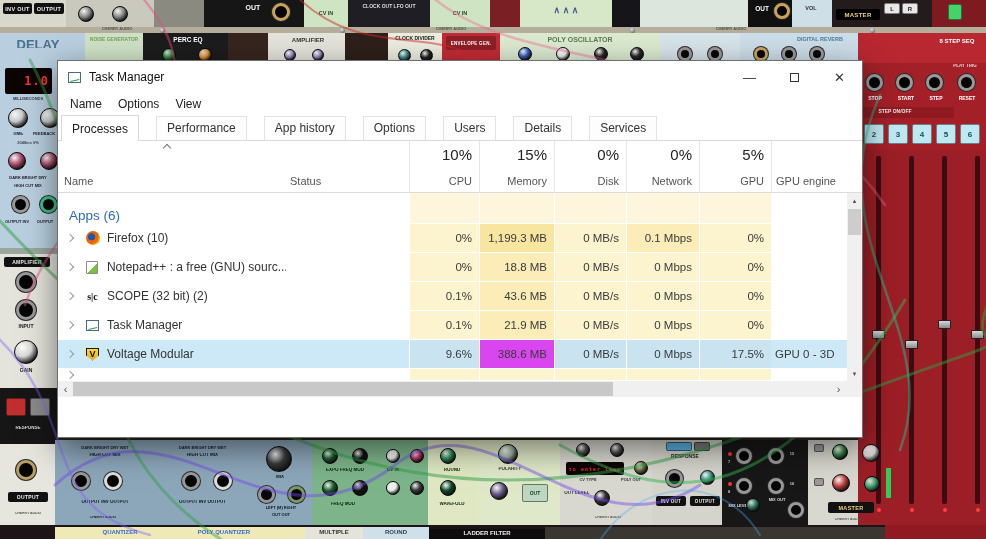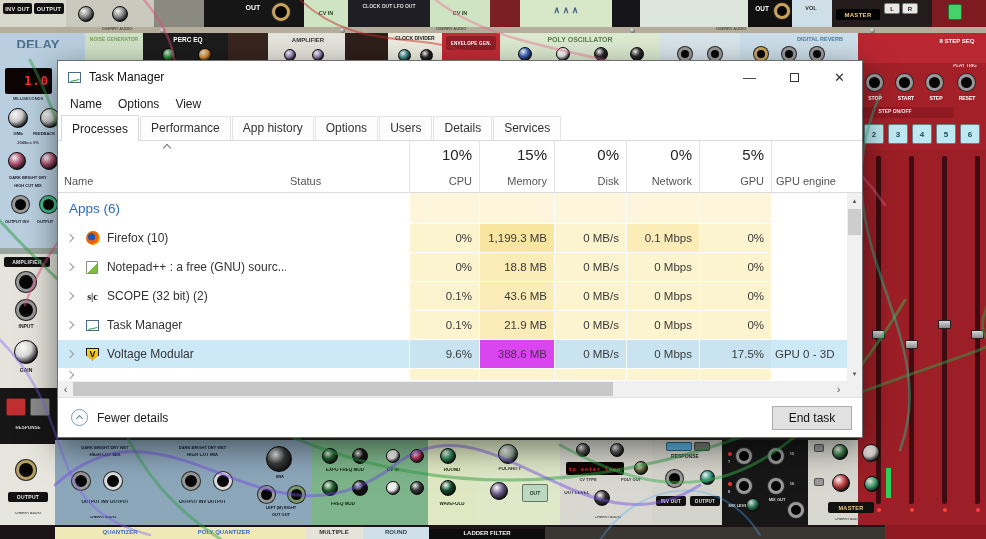--- a/index.html
+++ b/index.html
@@ -30,21 +30,21 @@
       border:1px solid #6f6f6f;box-shadow:0 10px 30px rgba(0,0,0,.5);color:#222;}
   .tm-titlebar{position:relative;height:32px;display:flex;align-items:center;}
   .tm-title{font-size:12px;color:#111;margin-left:8px;}
   .tm-appicon{margin-left:10px;display:flex;}
   .tm-winbtns{position:absolute;right:0;top:0;height:100%;display:flex;}
   .tm-winbtn{width:45px;height:100%;display:flex;align-items:center;justify-content:center;
              font-size:13px;color:#333;cursor:default;}
   .tm-maxbox{width:9px;height:9px;border:1px solid #333;}
   .tm-menubar{height:22px;display:flex;align-items:center;padding-left:4px;}
   .tm-menuitem{font-size:12px;padding:0 8px;color:#222;}
-  .tm-tabs{height:26px;display:flex;align-items:flex-end;border-bottom:1px solid #d9d9d9;padding-left:3px;}
+  .tm-tabs{height:26px;display:flex;align-items:flex-end;border-bottom:1px solid #d9d9d9;padding-left:3px;gap:16px;}
   .tm-tab{font-size:12px;padding:4px 10px 5px;border:1px solid #d9d9d9;border-bottom:none;
           background:#fff;margin-right:1px;position:relative;color:#222;}
   .tm-tab.active{padding-top:6px;margin-bottom:-1px;z-index:2;background:#fff;}
   .tm-tab:not(.active){border-color:#e3e3e3;background:#fdfdfd;color:#333;text-align:right;}
   .tm-header{position:relative;height:52px;border-bottom:1px solid #dcdcdc;}
   .tm-h-name{position:absolute;left:6px;bottom:5px;font-size:11px;color:#555;}
   .tm-h-status{position:absolute;left:232px;bottom:5px;font-size:11px;color:#555;}
   .tm-h-vals{position:absolute;left:351px;top:0;height:100%;display:flex;}
   .tm-h-col{height:100%;border-left:1px solid #e5e5e5;position:relative;}
   .tm-h-pct{position:absolute;right:7px;top:5px;font-size:15px;color:#222;}
@@ -405,21 +405,21 @@
             <div class="tm-h-pct">5%</div>
             <div class="tm-h-lbl">GPU</div>
           </div>
         </div>
       <div class="tm-h-col" style="position:absolute;left:713px;width:76px;">
         <span class="tm-h-eng">GPU engine</span>
       </div>
     </div>
     <div class="tm-body" id="body">
       <div class="tm-row" style="height: 30px;">
-          <div class="cell cell-name" style="width: 228px;">
+          <div class="cell cell-name" style="width: 228px; align-items: flex-end;">
             <span class="apps-label" style="color: rgb(43, 108, 184);">Apps (6)</span>
           </div>
           <div class="cell" style="width: 123px;"></div>
           <div class="cell cell-val" style="width: 70px; background: rgb(253, 246, 220);"></div>
           <div class="cell cell-val" style="width: 75px; background: rgb(253, 246, 220);"></div>
           <div class="cell cell-val" style="width: 72px; background: rgb(253, 246, 220);"></div>
           <div class="cell cell-val" style="width: 73px; background: rgb(253, 246, 220);"></div>
           <div class="cell cell-val" style="width: 72px; background: rgb(253, 246, 220);"></div>
           <div class="cell cell-eng" style="width: 76px;"></div>
         </div>
@@ -519,23 +519,14 @@
         <div class="vs-arrow" style="top:0;">▴</div>
         <div class="vs-thumb" style="top:16px;height:26px;"></div>
         <div class="vs-arrow" style="bottom:0;">▾</div>
       </div>
     </div>
     <div class="hscroll">
       <div class="hs-arrow" style="left:0;">‹</div>
       <div class="hs-thumb" style="left:15px;width:540px;"></div>
       <div class="hs-arrow" style="right:16px;">›</div>
     </div>
-    <div class="tm-footer">
-      <div class="fewer">
-        <span class="fewer-circle">
-            <span class="chev chev-up"></span>
-          </span>
-        <span class="fewer-text">Fewer details</span>
-      </div>
-      <div class="endtask">End task</div>
-    </div>
   </div>
 </div>
 
 </body></html>

